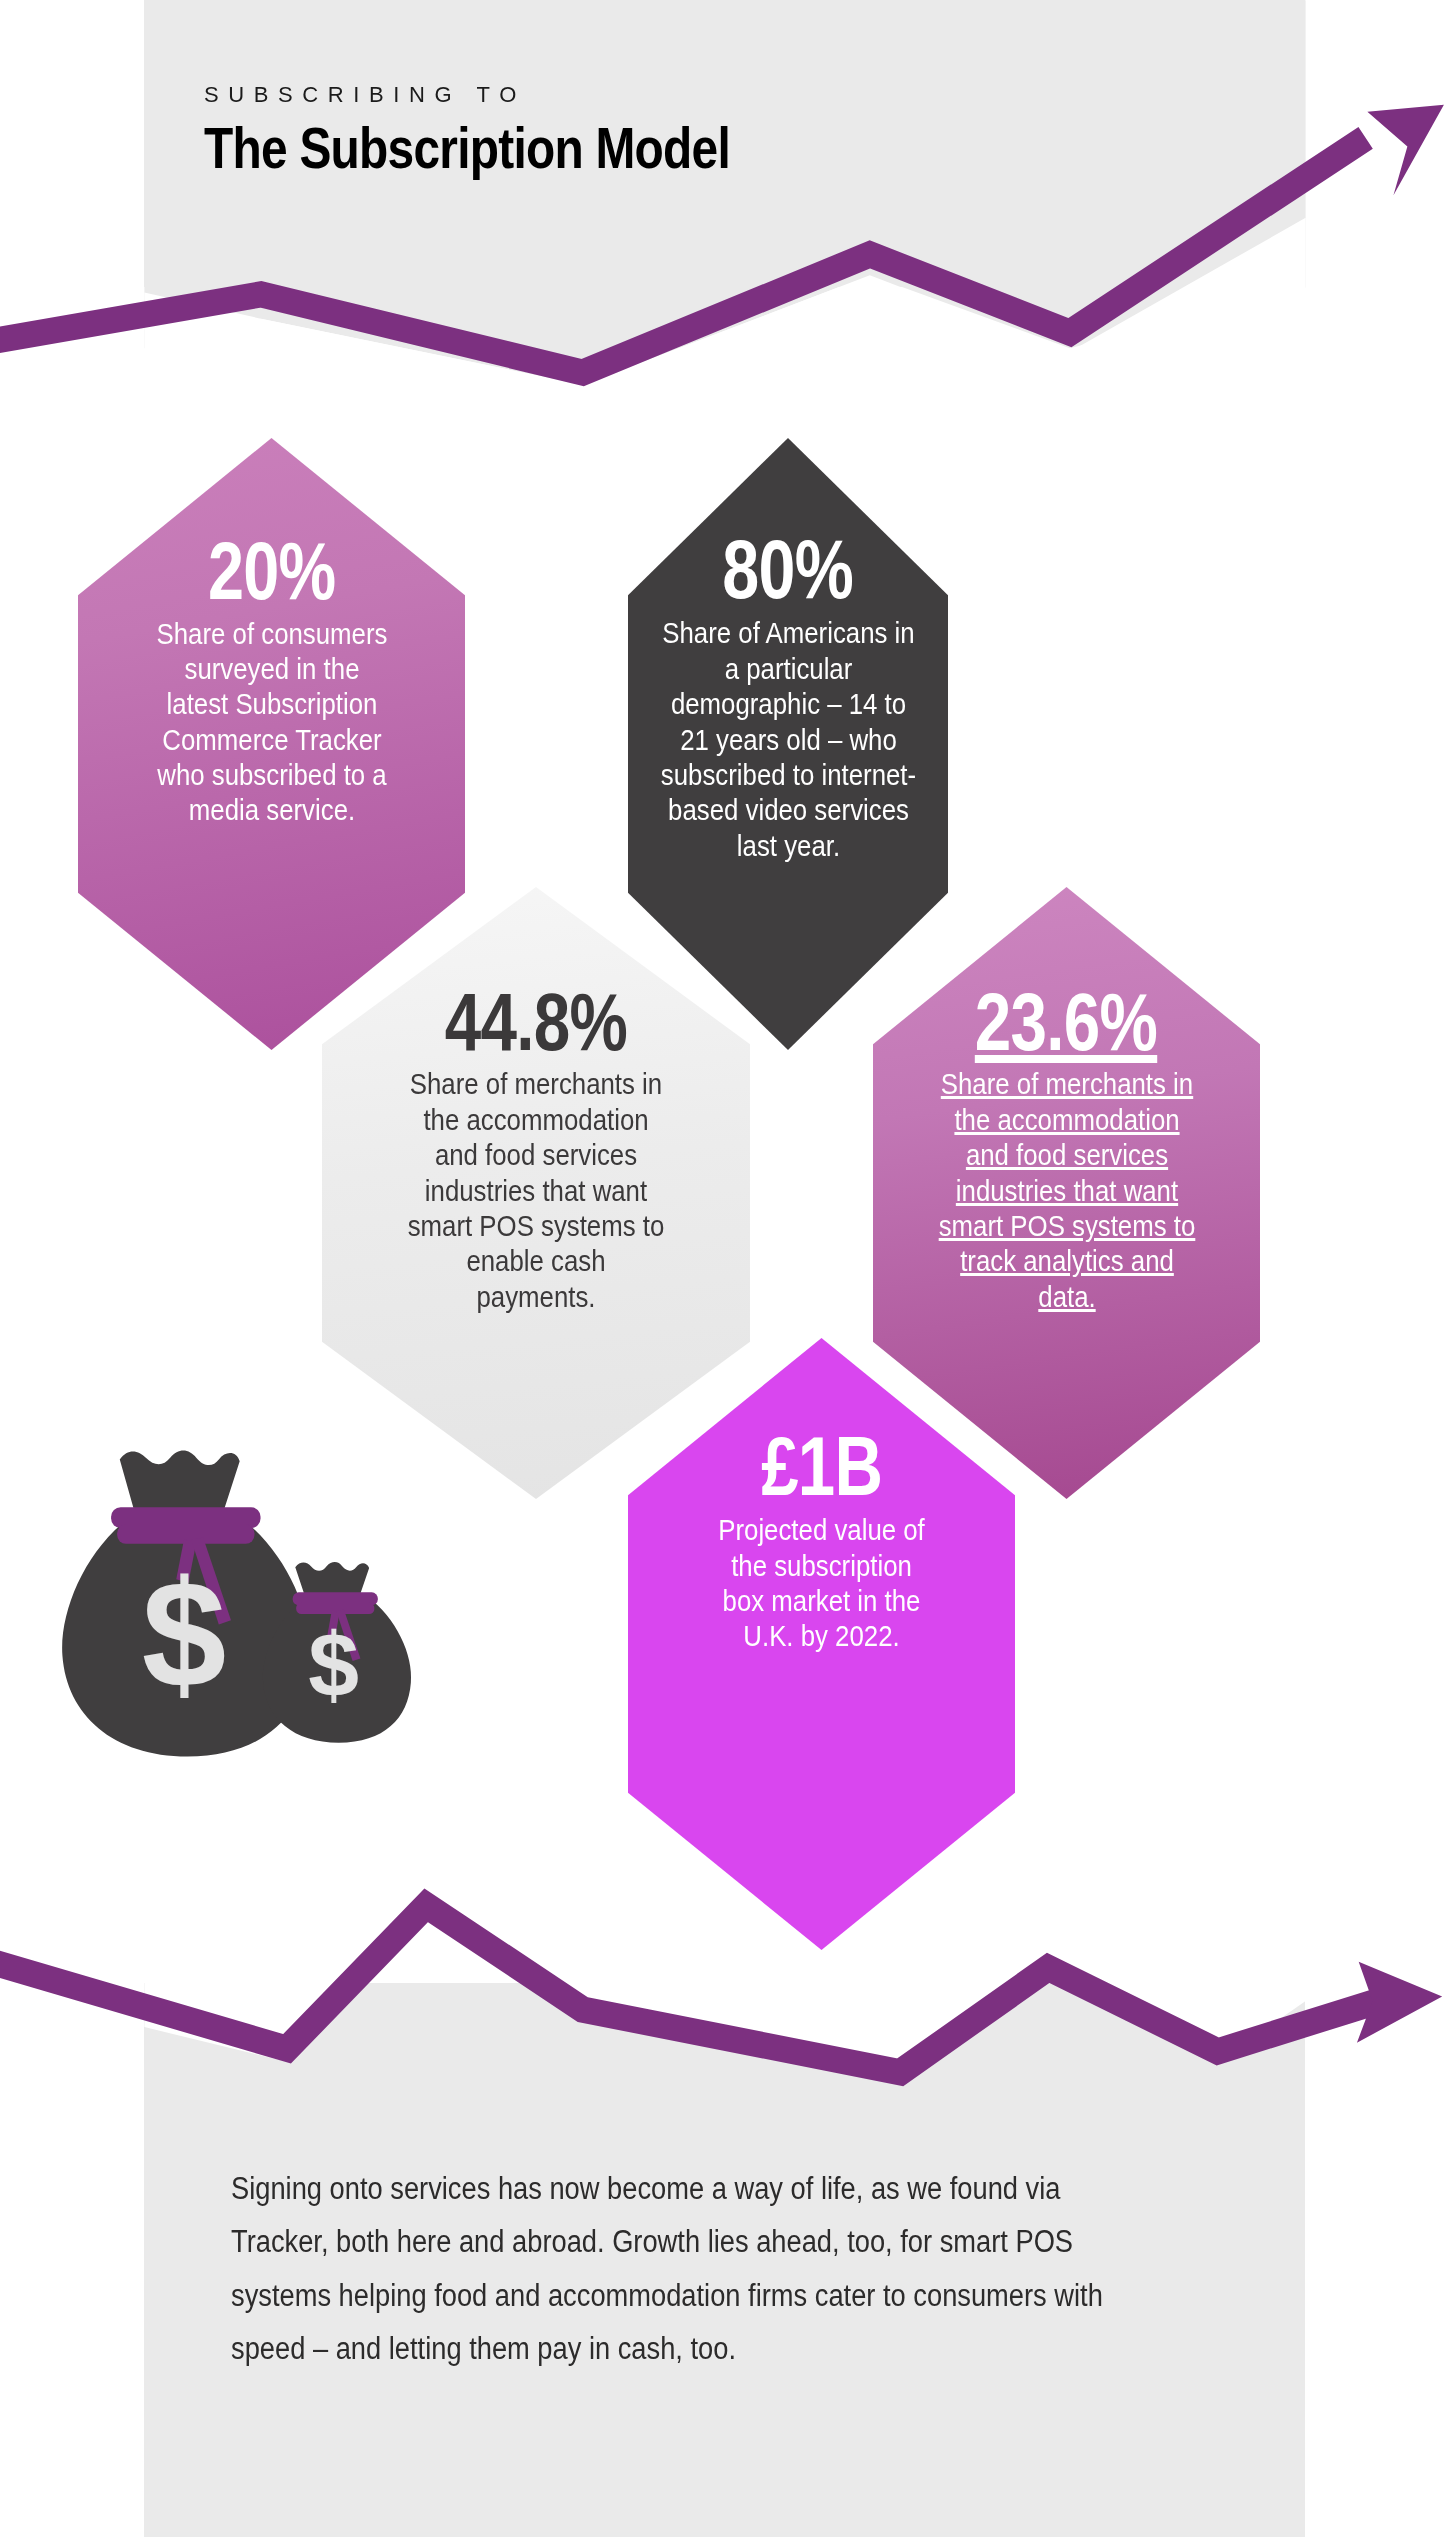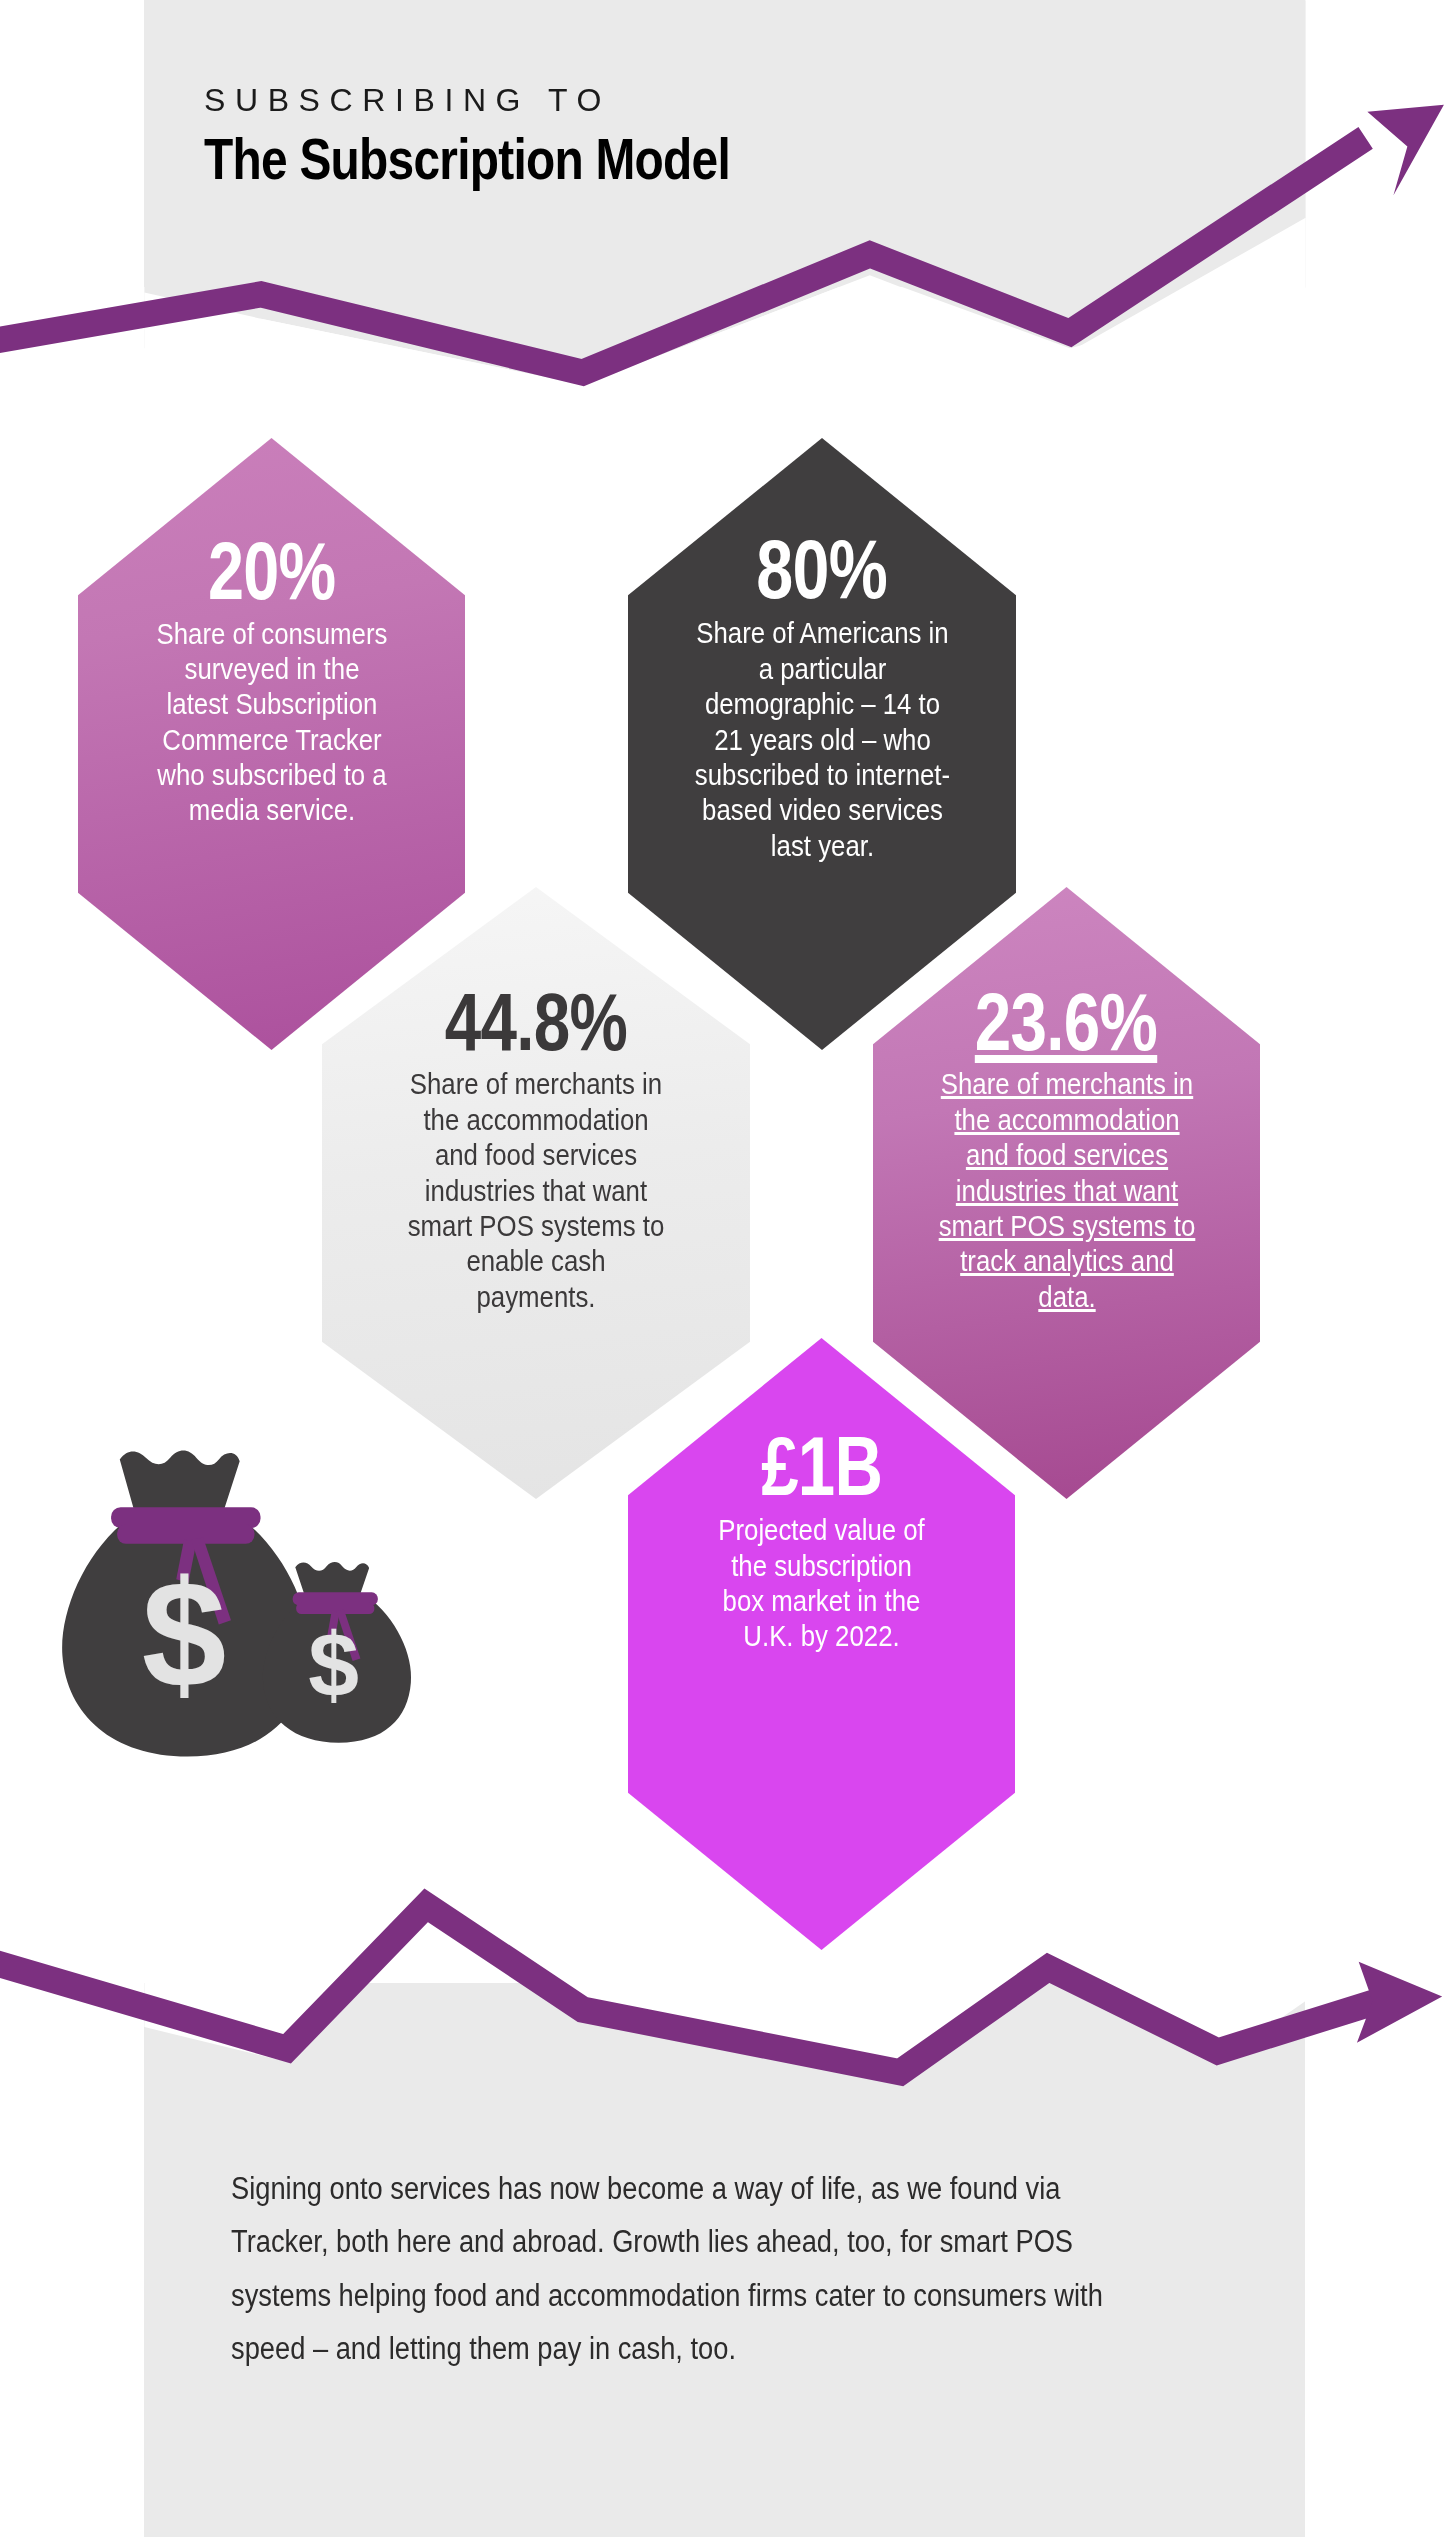--- a/index.html
+++ b/index.html
@@ -33,21 +33,21 @@
     pointer-events:none;
   }
 
   
   .header{
     position:absolute;
     left:204px; top:83px;
     width:957px;
   }
   .kicker{
-    font-size:32px;
+    font-size:22px;
     letter-spacing:9.6px;
     color:#1b1b1b;
     font-weight:400;
     line-height:1.1;
     margin:0 0 12px 0;
     font-family:"Liberation Sans","DejaVu Sans",sans-serif;
   }
   .headline{
     font-size:57px;
     font-weight:700;
@@ -94,21 +94,21 @@
     background:linear-gradient(170deg,#ca7fbb 0%,#c377b4 30%,#ab4f9c 100%);
     color:#ffffff;
     z-index:4;
     padding-top:96px;
   }
   #hex-20 .hex-stat{ font-size:81px; }
   #hex-20 .hex-desc{ font-size:30px; width:278px; margin-top:7px; }
 
   
   #hex-80{
-    left:628px; top:438px; width:388px; height:612px;
+    left:628px; top:438px; width:320px; height:612px;
     background:#403e3f;
     color:#ffffff;
     z-index:5;
     padding-top:94px;
   }
   #hex-80 .hex-stat{ font-size:83px; }
   #hex-80 .hex-desc{ font-size:30px; width:313px; margin-top:7px; }
 
   
   #hex-448{

